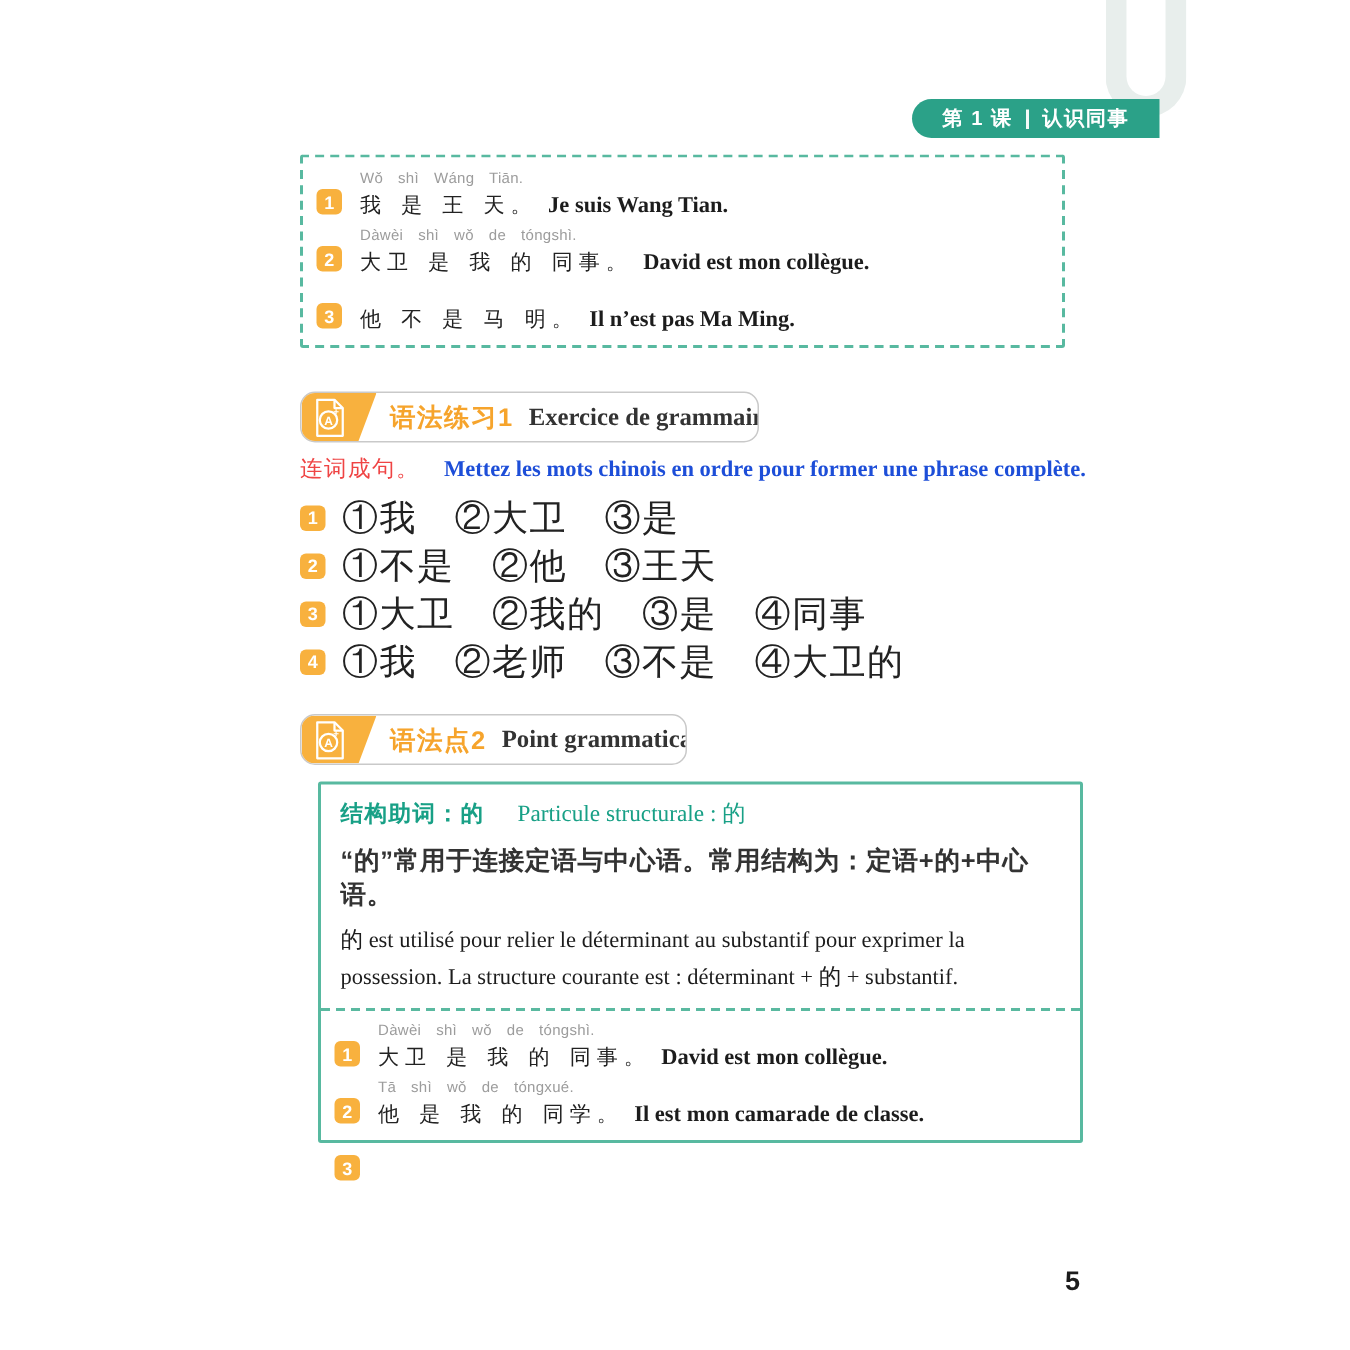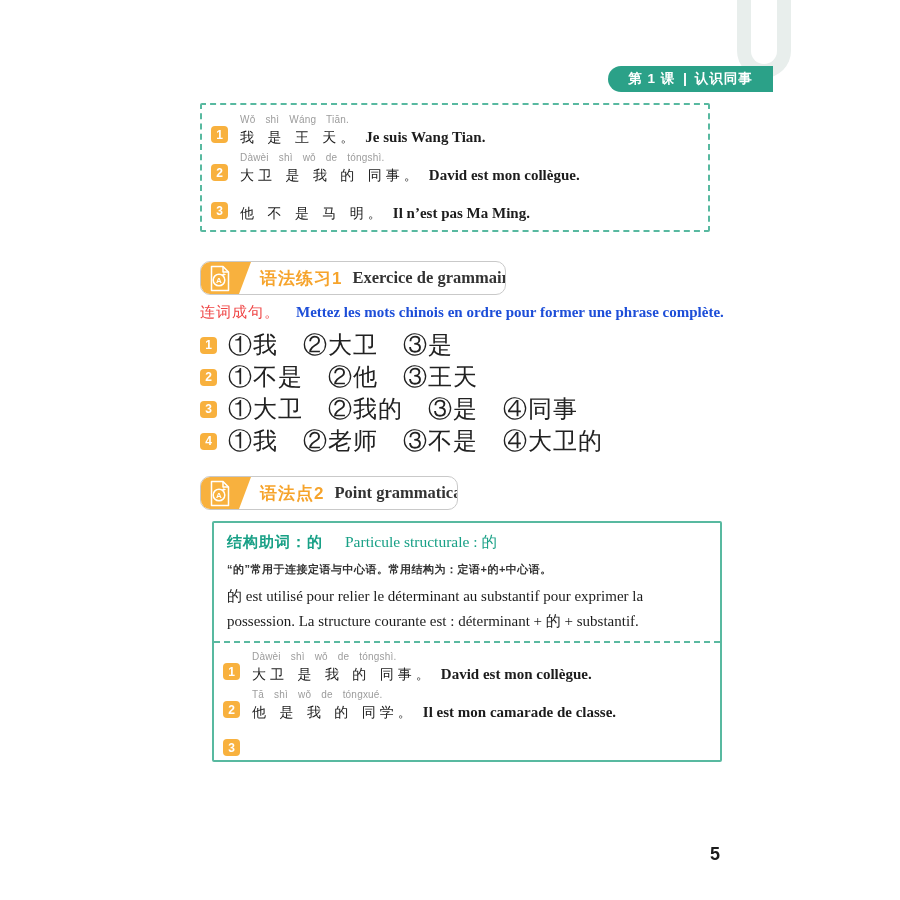--- a/index.html
+++ b/index.html
@@ -91,21 +91,21 @@
 
   
   .grammar-box {
     position:absolute; left:200px; top:521px; width:510px; height:241px;
     border:2px solid #58b9a0; border-radius:2px; background:#fff;margin-left:12px;
   }
   .gram-top { padding:9px 13px 7px 13px; border-bottom:2px dashed #5ab9a0; }
   .gram-heading { display:flex; align-items:baseline; gap:22px; }
   .gram-heading .zh { font-weight:bold; font-size:15px; color:#18a086; letter-spacing:1px; }
   .gram-heading .fr { font-family:"Liberation Serif", serif; font-size:15.5px; color:#18a086; }
-  .gram-expl-zh { font-weight:bold; font-size:11px; color:#333; margin-top:9px; letter-spacing:.5px; }
+  .gram-expl-zh { font-weight:bold; font-size:17px; color:#333; margin-top:9px; letter-spacing:.5px; }
   .gram-expl-fr {
     font-family:"Liberation Serif", serif; font-size:15px; color:#1c1c1c;
     margin-top:7px; line-height:25px;
   }
   .gram-examples { padding:4px 0 0 9px; }
 
   
   .page-number {
     position:absolute; left:700px; top:844px; width:30px; text-align:center;
     font-size:18px; font-weight:bold; color:#1c1c1c;

